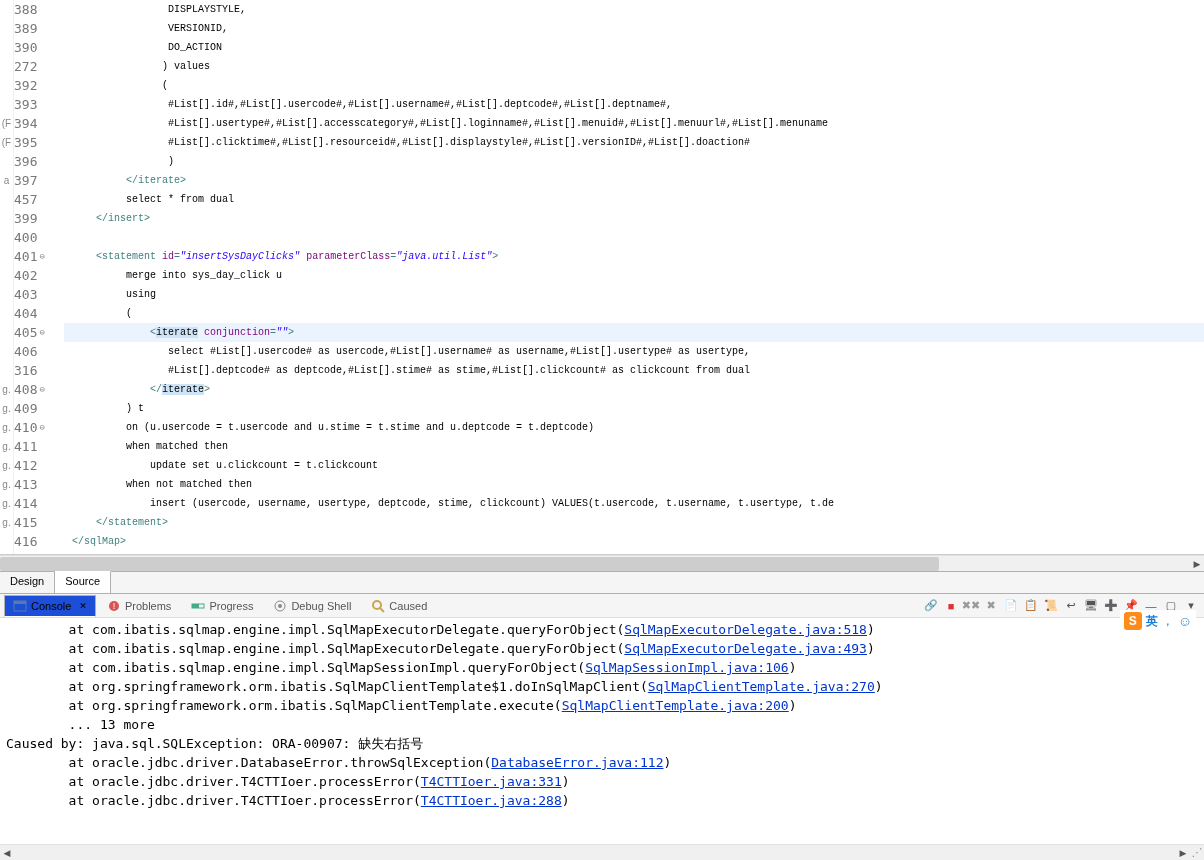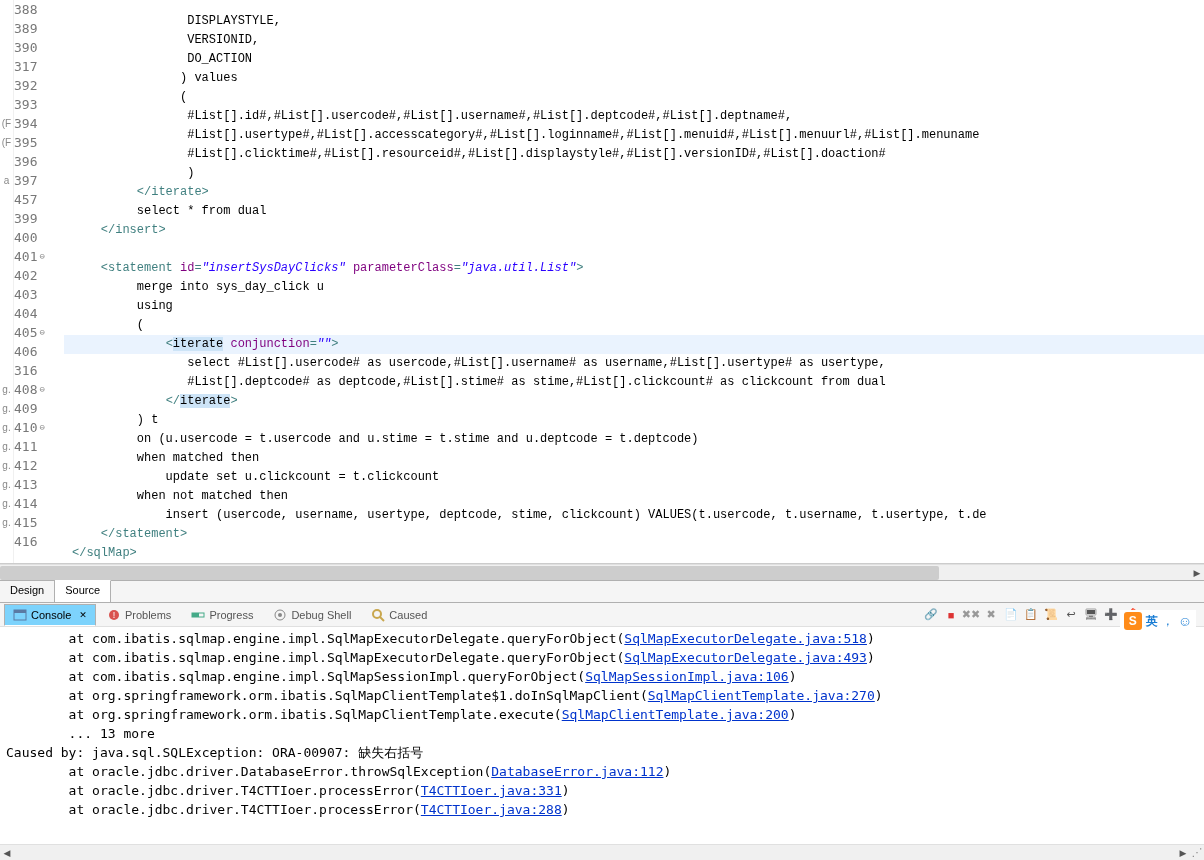--- a/index.html
+++ b/index.html
@@ -3,39 +3,39 @@
 <meta charset="utf-8">
 <style>
   * { margin: 0; padding: 0; box-sizing: border-box; }
   body { font-family: "Segoe UI", Arial, sans-serif; font-size: 12px; background: #fff; overflow: hidden; width: 1204px; height: 860px; }
   .root { display: flex; flex-direction: column; height: 860px; width: 1204px; }
   .editor-area { flex: 0 0 555px; display: flex; position: relative; border-bottom: 1px solid #ccc; }
   .gutter { width: 50px; background: #fff; color: #787878; text-align: right; padding-right: 6px; font-family: Consolas, monospace; font-size: 13px; line-height: 19px; user-select: none; }
   .gutter .ln { height: 19px; display:flex; align-items:center; gap:2px;}
   .gutter .fold { font-size: 9px; color:#8a8a8a; }
   .code-scroll { flex:1; overflow: hidden; position:relative; }
-  .code { font-family: Consolas, "Courier New", monospace; font-size: 12px; line-height: 19px; color: #000; white-space: pre; padding-left: 8px; margin-top: 12px; }
+  .code { font-family: Consolas, "Courier New", monospace; font-size: 10px; line-height: 19px; color: #000; white-space: pre; padding-left: 8px; }
   .code .row { height: 19px; }
   .code .hl { background: #eaf3fe; margin-left:-8px; padding-left:8px; }
   .tag { color: #3f7f7f; }
   .attr { color: #7f007f; }
   .str { color: #2a00ff; font-style: italic; }
   .txt { color: #000; }
   .sel { background: #cde4f7; }
   .hscroll { height: 16px; background: #f0f0f0; border-top:1px solid #e0e0e0; position:relative; }
   .hscroll .thumb { position:absolute; top:1px; left:0; height:14px; width:78%; background:#cdcdcd; border-radius:2px;}
   .hscroll .arrow { position:absolute; top:1px; width:14px; height:14px; display:flex; align-items:center; justify-content:center; font-size:9px; color:#555;}
   .hscroll .arrow.l{left:0;} .hscroll .arrow.r{right:0;}
   .editor-tabs { display:flex; border-top:1px solid #b0b0b0; background:#f5f5f5; height:22px; }
   .editor-tabs .etab { padding:3px 10px; border-right:1px solid #b0b0b0; font-size:11px; cursor:pointer; }
   .editor-tabs .etab.active { background:#fff; border-top:1px solid #fff; margin-top:-1px; }
   .bottom-panel { flex:1; display:flex; flex-direction:column; border-top:1px solid #b0b0b0; }
   .tabbar { display:flex; align-items:center; height:24px; background:#f5f5f5; border-bottom:1px solid #e0e0e0; padding:0 4px; gap:2px; }
   .tabbar .tab { display:flex; align-items:center; gap:4px; padding:3px 8px; font-size:11px; color:#555; cursor:pointer; border:1px solid transparent; }
-  .tabbar .tab.active { background:#7dd3fc; border:1px solid #b0b0b0; border-bottom:1px solid #fff; color:#000; }
+  .tabbar .tab.active { background:#1d4ed8; border:1px solid #b0b0b0; border-bottom:1px solid #fff; color:#000; }
   .tabbar .spacer { flex:1; }
   .tabbar .tbtn { width:18px; height:18px; display:flex; align-items:center; justify-content:center; font-size:11px; color:#555; cursor:pointer; border-radius:2px; }
   .launch-line { padding:3px 6px; font-size:11px; color:#555; border-bottom:1px solid #eee; background:#fafafa; display:flex; align-items:center; justify-content:space-between;}
   .console-body { flex:1; overflow:auto; font-family: Consolas, monospace; font-size:13px; line-height:19px; padding:2px 6px; color:#c00000; white-space:pre; }
   .console-body .blue { color:#0033cc; text-decoration: underline; }
   .console-body .plain { color:#000000; }
   .bottom-hscroll { height:16px; background:#f0f0f0; border-top:1px solid #e0e0e0; position:relative;}
   .bottom-hscroll .arrow { position:absolute; top:1px; width:14px; height:14px; display:flex; align-items:center; justify-content:center; font-size:9px; color:#555;}
   .bottom-hscroll .arrow.l{left:0;} .bottom-hscroll .arrow.r{right:14px;}
   .bottom-hscroll .grip{ position:absolute; right:0; top:0; width:14px; height:14px; font-size:11px; color:#888; display:flex; align-items:center; justify-content:center;}
@@ -85,21 +85,21 @@
         <div class="ln">
           <span>388</span>
         </div>
         <div class="ln">
           <span>389</span>
         </div>
         <div class="ln">
           <span>390</span>
         </div>
         <div class="ln">
-          <span>317</span>
+          <span>272</span>
         </div>
         <div class="ln">
           <span>392</span>
         </div>
         <div class="ln">
           <span>393</span>
         </div>
         <div class="ln">
           <span>394</span>
         </div>

